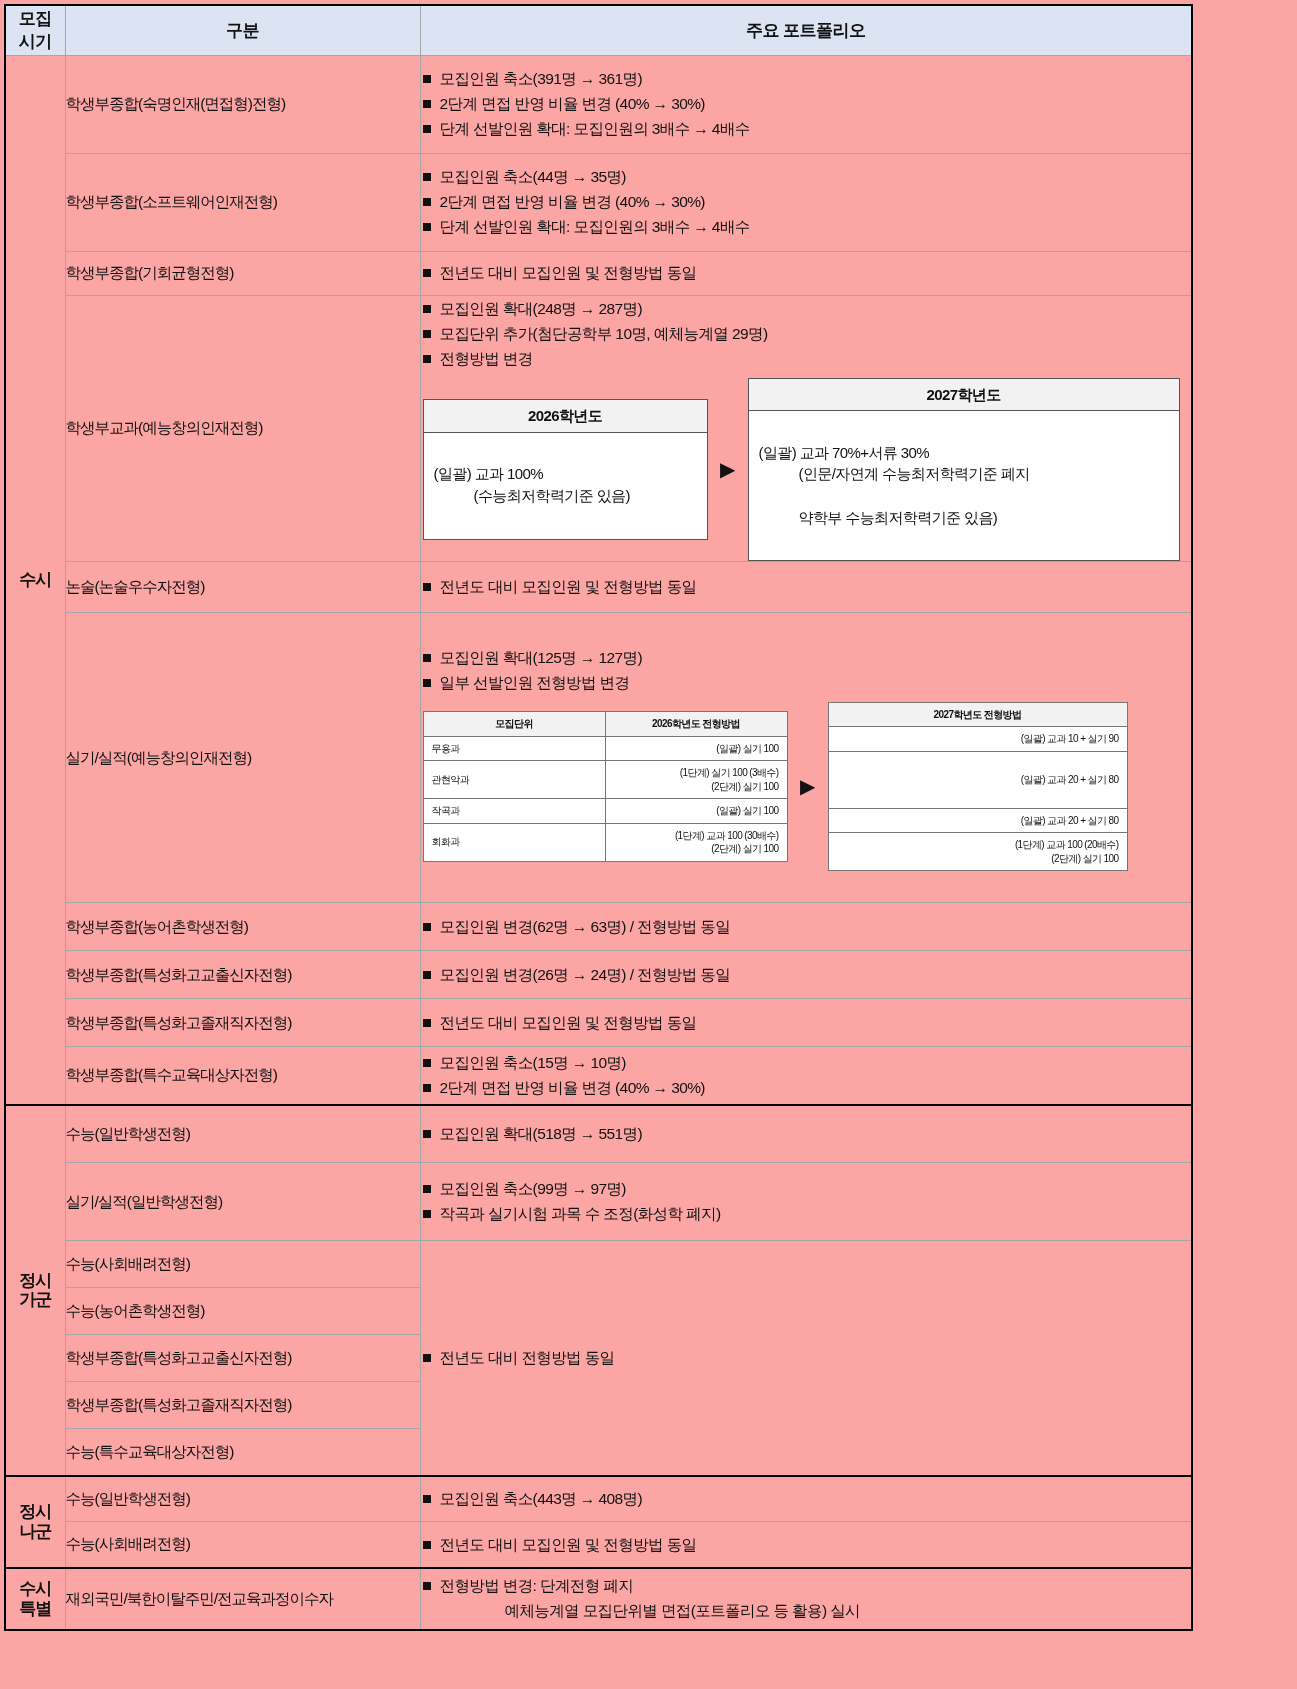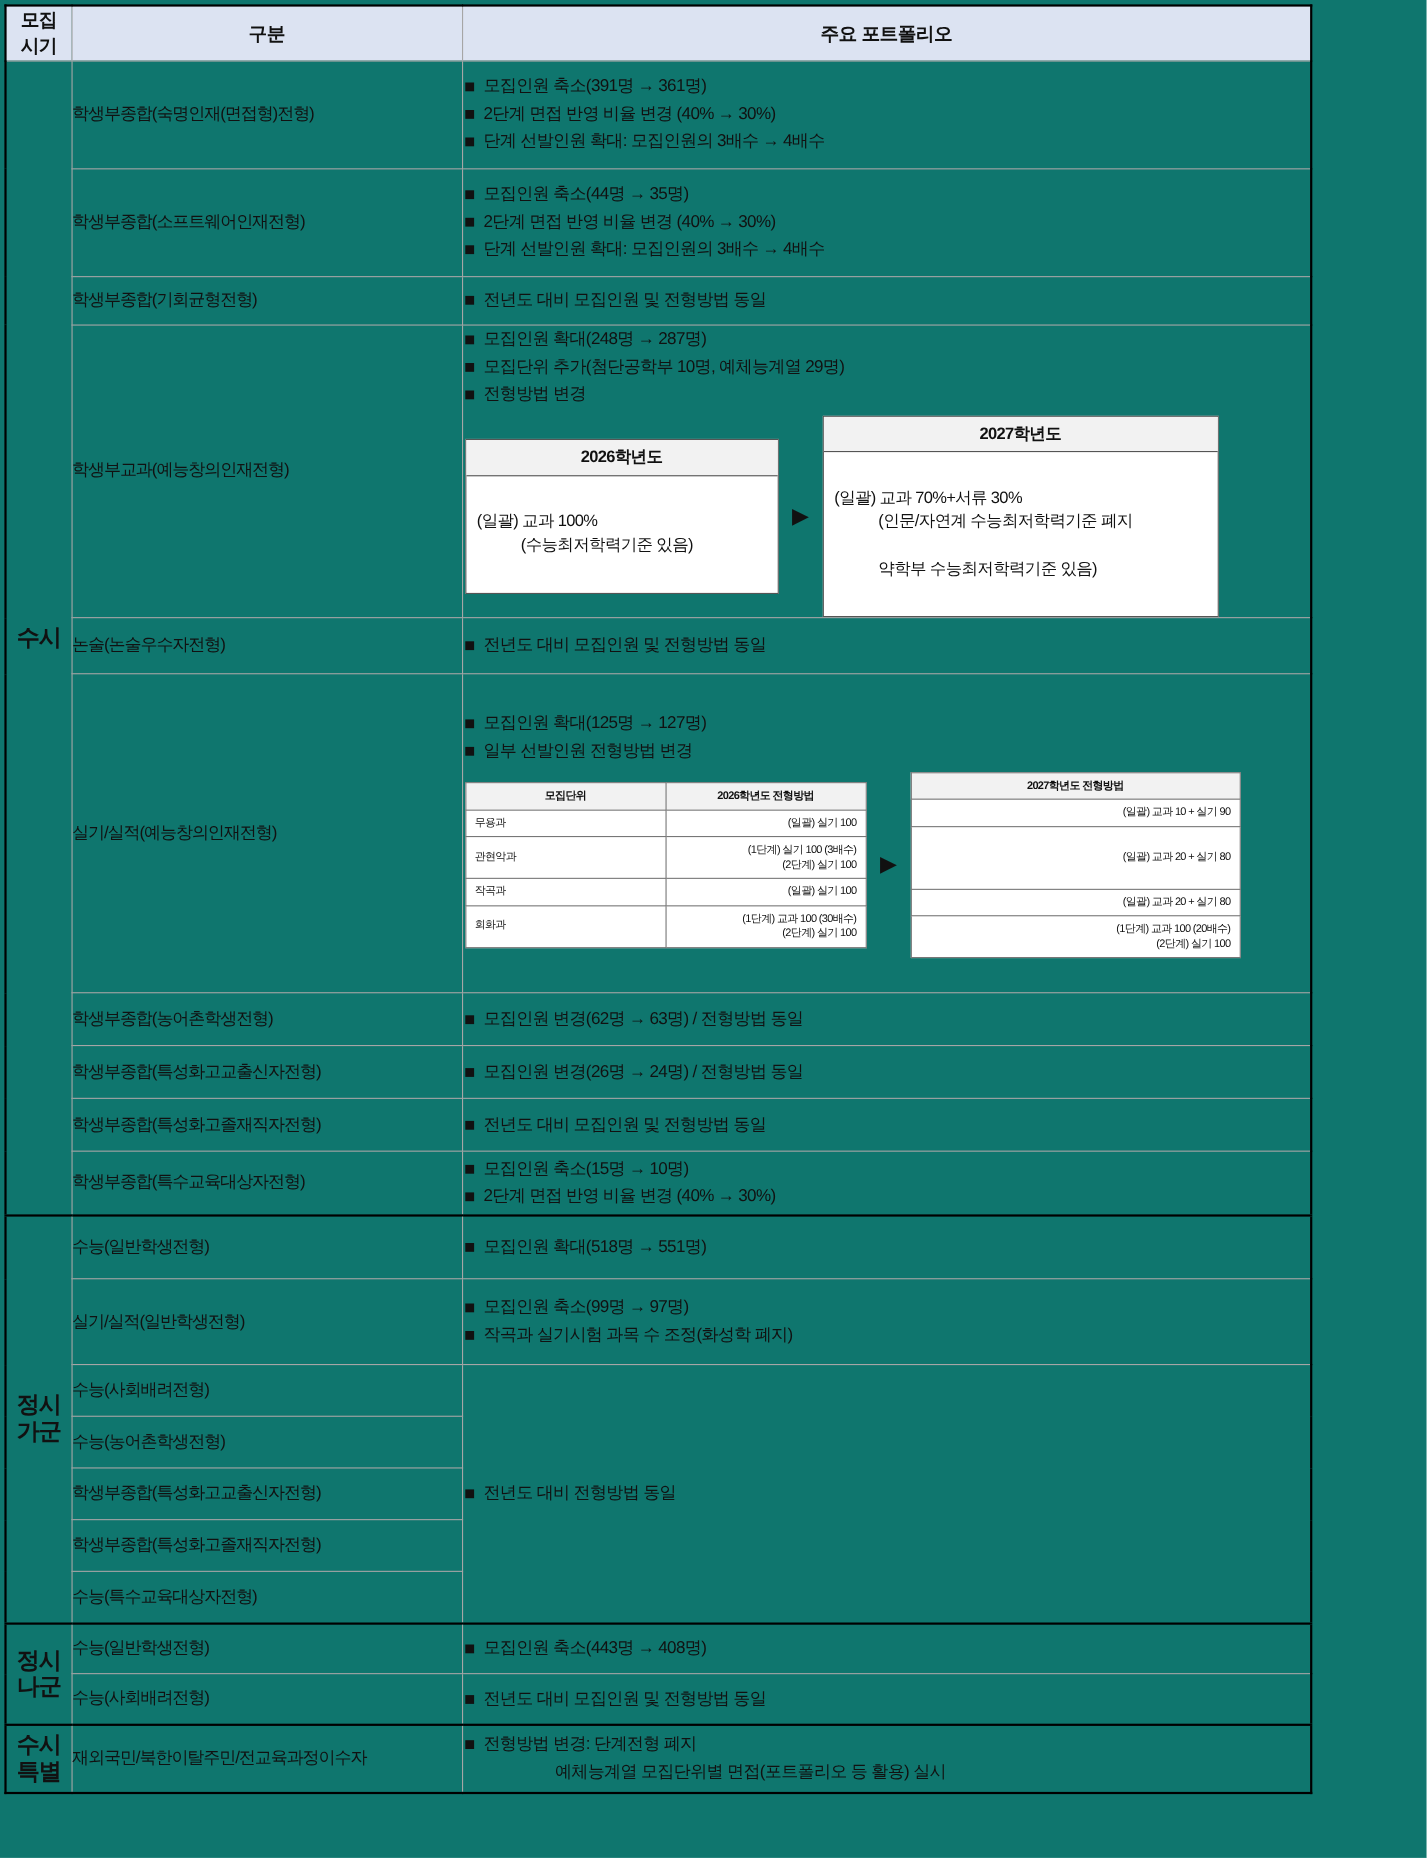--- a/index.html
+++ b/index.html
@@ -6,21 +6,21 @@
   * { box-sizing: border-box; }
   html, body {
     margin: 0; padding: 0;
     background: #ffffff;
     font-family: "Liberation Sans", "DejaVu Sans", sans-serif;
   }
   #page {
     width: 1297px;
     height: 1689px;
     position: relative;
-    background: #0f766e;
+    background: #fca5a5;
     padding: 4px 4px 4px 4px;
   }
   table.main {
     border-collapse: collapse;
     width: 1189px;
     margin: 0;
     table-layout: fixed;
   }
   table.main > tbody > tr > td,
   table.main > thead > tr > th {
@@ -37,21 +37,21 @@
     font-weight: bold;
     font-size: 17px;
     text-align: center;
     height: 50px;
     letter-spacing: -0.5px;
     border: 1px solid #8ea0c8;
   }
   td.period {
     width: 60px;
     text-align: center;
-    font-size: 21px;
+    font-size: 17px;
     font-weight: bold;
     letter-spacing: -1px;
     line-height: 1.15;
     color: #111;
   }
   td.cat {
     width: 355px;
     padding: 10px 8px 10px 14px;
     font-size: 15.5px;
     letter-spacing: -1px;
@@ -113,21 +113,21 @@
     letter-spacing: -0.6px;
   }
   .cmp-box .cmp-body {
     padding: 9px 10px 10px 10px;
     font-size: 15px;
     letter-spacing: -0.6px;
     line-height: 1.45;
     white-space: pre-line;
   }
   .box-a { width: 285px; }
-  .box-b { width: 360px; }
+  .box-b { width: 432px; }
   .cmp-body .ind { display: block; padding-left: 40px; }
 
   
   table.inner {
     border-collapse: collapse;
     border: 1px solid #555;
     background: #fff;
     table-layout: fixed;
   }
   table.inner th, table.inner td {

